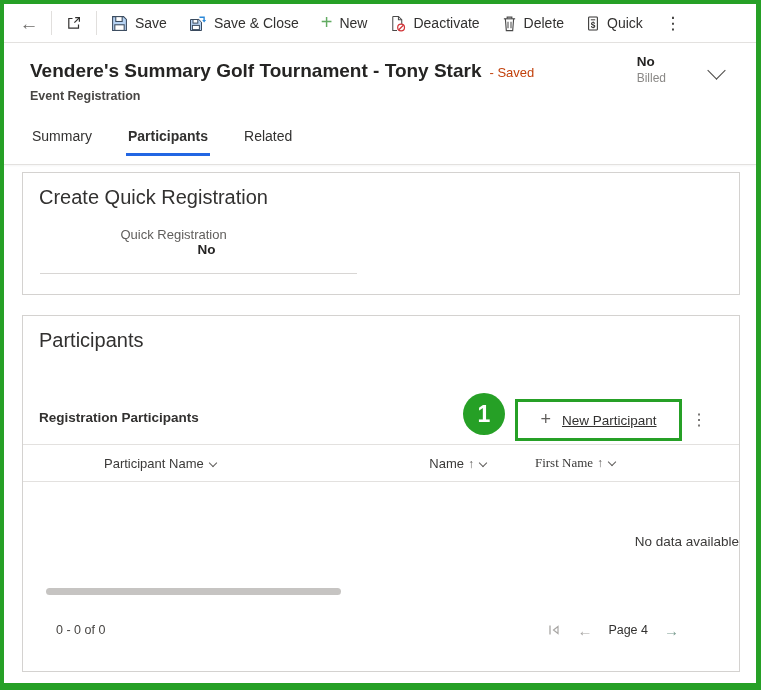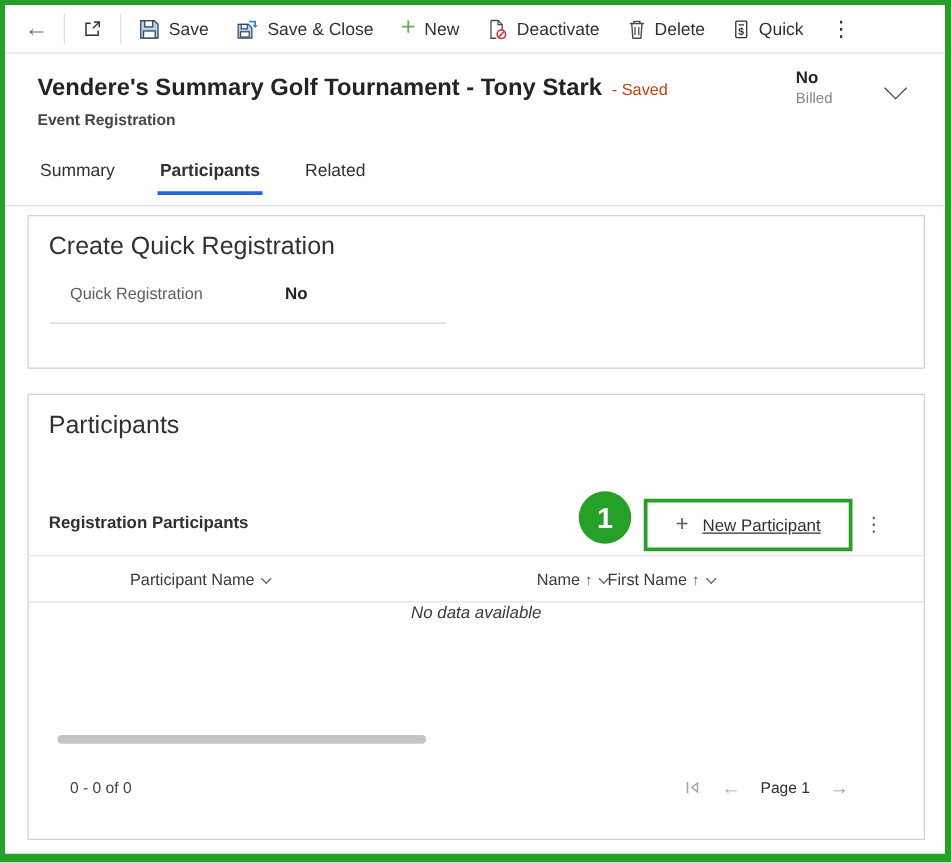--- a/index.html
+++ b/index.html
@@ -61,20 +61,21 @@
   .card-a { top:168px; height:123px; }
   .card-b { top:311px; height:357px; }
   .section-title { font-size:20px; color:#323130; padding:13px 16px 0 16px; }
 
   
   .field-row {
     display:flex; align-items:center;
     margin:16px 0 0 17px; width:317px;
     padding:2px 0 16px 16px;
     border-bottom:1px solid #d8d6d4;
+    flex-direction:column;
   }
   .field-label { width:172px; font-size:13px; color:#605e5c; }
   .field-value { font-size:13.5px; font-weight:700; color:#252423; }
 
   
   .subgrid-head { position:relative; height:92px;text-align:center; }
   .subgrid-title { position:absolute; left:16px; top:58px; font-size:13.5px; font-weight:700; color:#323130; }
   .annot-circle {
     position:absolute; left:440px; top:41px; width:42px; height:42px;
     background:#26a026; border-radius:50%;
@@ -92,29 +93,29 @@
   .subgrid-overflow { position:absolute; left:662px; top:56px; font-size:16px; color:#605e5c; cursor:pointer; padding:2px 6px; }
 
   
   .grid-header {
     display:flex; align-items:center; height:38px;
     border-top:1px solid #e3e1df; border-bottom:1px solid #e3e1df;
     font-size:13px; color:#3b3a39;
   }
   .gh-c1 { flex:1; padding-left:81px; text-align:left; cursor:pointer; }
   .gh-c2 { width:120px; text-align:right; cursor:pointer; }
-  .gh-c3 { width:178px; text-align:left; cursor:pointer; }
+  .gh-c3 { width:178px; text-align:center; cursor:pointer;font-family:Liberation Serif, serif; }
   .gh-spacer { width:75px; }
   .sort-arrow { font-size:12px; color:#605e5c; margin-left:4px; }
   .chev-sm {
     display:inline-block; width:6px; height:6px;
     border-right:1.2px solid #605e5c; border-bottom:1.2px solid #605e5c;
     transform:rotate(45deg); margin-left:6px; vertical-align:2px;
   }
-  .empty-state { text-align:center; font-size:13.5px; color:#3b3a39;font-style:italic; }
+  .empty-state { text-align:right; margin-top:52px; font-size:13.5px; color:#3b3a39; }
 
   .h-scrollbar {
     position:absolute; left:23px; top:272px; width:295px; height:7px;
     background:#c6c4c2; border-radius:4px; cursor:pointer;
   }
 
   .grid-footer {
     position:absolute; left:0; right:0; top:294px; height:40px;
     display:flex; align-items:center;
   }
@@ -285,19 +286,19 @@
     <div class="grid-footer">
       <div class="record-count">0 - 0 of 0</div>
       <div class="pager">
         <span class="pager-icon">
           <svg width="14" height="14" viewBox="0 0 14 14">
             <path d="M3 2.5 v9" stroke="#a8a6a4" stroke-width="1.3" fill="none"></path>
             <path d="M11 3.5 L6.5 7 L11 10.5 z" fill="none" stroke="#a8a6a4" stroke-width="1.2"></path>
           </svg>
         </span>
         <span class="pager-icon">←</span>
-        <span class="page-label">Page 1</span>
+        <span class="page-label">Page 4</span>
         <span class="pager-icon next">→</span>
       </div>
     </div>
   </div>
 
 </div>
 
 </body></html>

